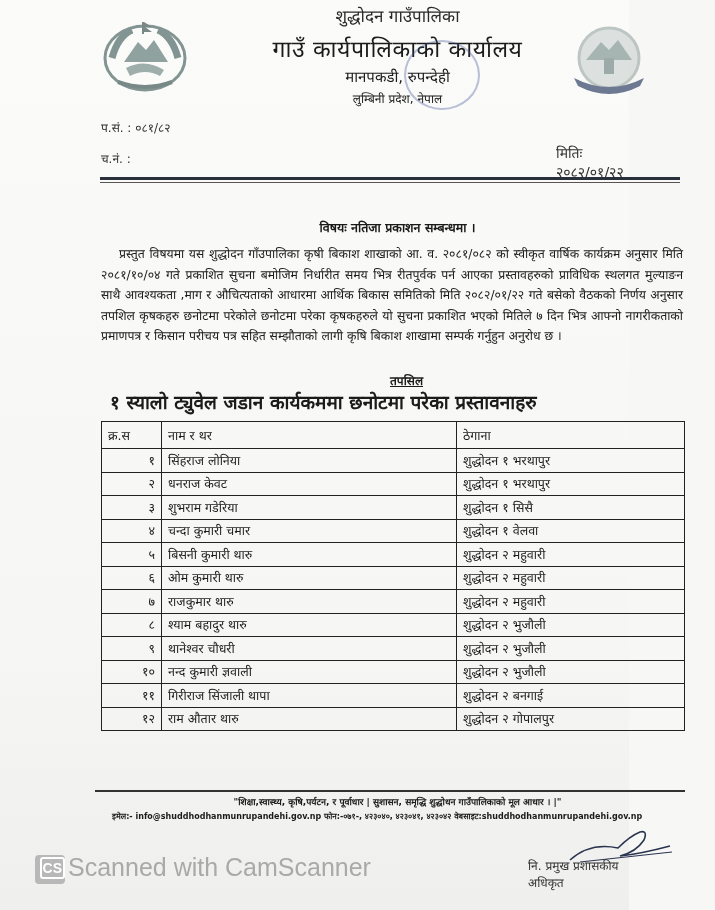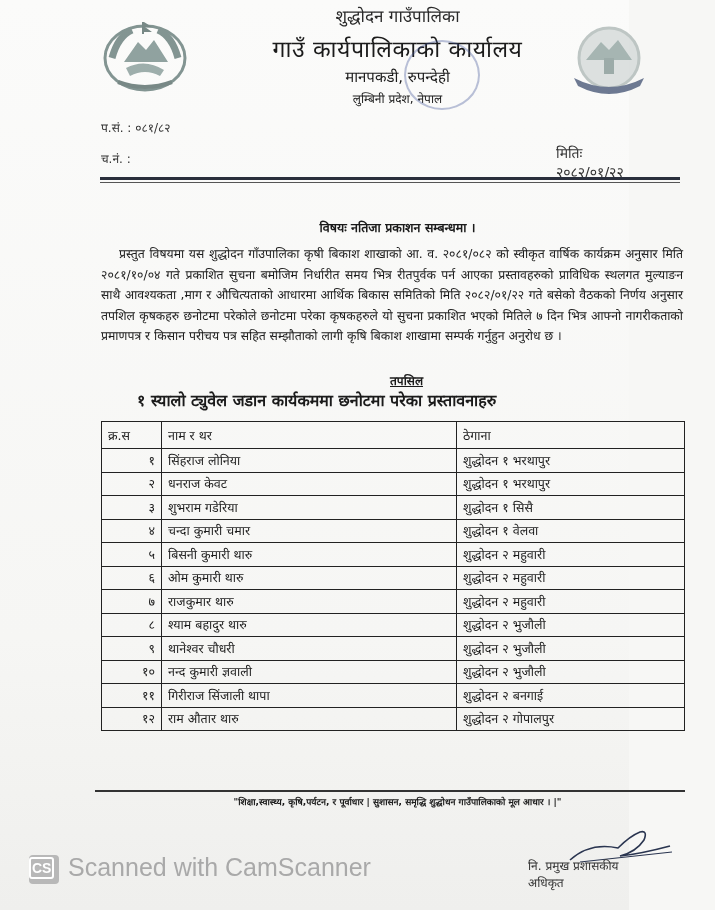--- a/index.html
+++ b/index.html
@@ -25,34 +25,34 @@
   .ref-ps { left:101px; top:119px;text-align:right; }
   .ref-cn { left:101px; top:150px; }
   .ref-date { left:540px; top:143px; font-size:14px;margin-left:16px; }
   .rule1 { position:absolute; left:100px; top:177px; width:580px; height:3px; background:#2a2f3c; }
   .rule2 { position:absolute; left:100px; top:182px; width:580px; height:1px; background:#555; }
 
   .subject { position:absolute; left:0; width:715px; top:219px; text-align:center; font-size:12.5px; font-weight:bold; left:40px; }
   .body-text { position:absolute; left:101px; top:244px; width:582px; font-size:12.3px; line-height:20.6px; text-align:justify; }
   .body-text .indent { display:inline-block; width:18px; }
   .tapasil { position:absolute; left:390px; top:372px; font-size:12px; font-weight:bold; text-decoration:underline; }
-  .section-title { position:absolute; left:110px; top:389px; font-size:16px; font-weight:bold;margin-left:27px; }
+  .section-title { position:absolute; left:110px; top:389px; font-size:19px; font-weight:bold; }
 
   table.result { position:absolute; left:101px; top:421px; width:584px; border-collapse:collapse; font-size:12.5px; }
   table.result td, table.result th { border:1.3px solid #222; height:20.5px; padding:1px 6px; font-weight:normal; text-align:left; }
   table.result th { height:24px; }
   table.result .c-sn { width:47px; text-align:right; }
   table.result th.c-sn { text-align:left; }
   table.result .c-name { width:282px; }
 
   .footer-rule { position:absolute; left:95px; top:790px; width:590px; height:1.5px; background:#333; }
   .motto { position:absolute; left:40px; width:715px; top:795px; text-align:center; font-size:9px; font-weight:bold; }
   .contact { position:absolute; left:112px; top:810px; font-size:8px; font-weight:bold; white-space:nowrap; }
 
-  .cs-logo { position:absolute; left:29px; top:855px; width:30px; height:29px; border-radius:4px; background:#b8b8b8; color:#fff; font:bold 16px "Liberation Sans", sans-serif; text-align:left; line-height:26px; }
+  .cs-logo { position:absolute; left:35px; top:855px; width:30px; height:29px; border-radius:4px; background:#b8b8b8; color:#fff; font:bold 16px "Liberation Sans", sans-serif; text-align:right; line-height:26px; }
   .cs-logo span { display:inline-block; border:2px solid #fff; border-radius:3px; line-height:18px; padding:0 1px; margin-top:2px; font-size:14px; }
   .cs-text { position:absolute; left:68px; top:853px; font:25px "Liberation Sans", sans-serif; color:#a9a9a9; }
   .signature-caption { position:absolute; left:528px; top:857px; font-size:12px; color:#333; }
   .signature { position:absolute; left:560px; top:826px; width:120px; height:50px; }
 </style>
 </head>
 <body>
 
 <div class="page">
 
@@ -166,20 +166,21 @@
         <tr>
           <td class="c-sn">१२</td>
           <td class="c-name">राम औतार थारु</td>
           <td>शुद्धोदन २ गोपालपुर</td>
         </tr>
       </tbody>
   </table>
 
   <div class="footer-rule"></div>
   <div class="motto">"शिक्षा,स्वास्थ्य, कृषि,पर्यटन, र पूर्वाधार | सुशासन, समृद्धि शुद्धोधन गाउँपालिकाको मूल आधार । |"</div>
+  <div class="contact">इमेल:- info@shuddhodhanmunrupandehi.gov.np फोन:-०७१-, ४२३०४०, ४२३०४१, ४२३०४२ वेबसाइट:shuddhodhanmunrupandehi.gov.np</div>
 
   <div class="cs-logo"><span>CS</span></div>
   <div class="cs-text">Scanned with CamScanner</div>
 
   <svg class="signature" viewBox="0 0 120 50">
     <path d="M10 34 Q30 16 58 22 Q70 10 80 6 Q88 4 84 14 Q76 26 60 30 Q80 28 110 20" stroke="#2a3550" stroke-width="1.6" fill="none"></path>
     <path d="M20 36 L112 26" stroke="#2a3550" stroke-width="1.2" fill="none"></path>
   </svg>
   <div class="signature-caption">नि. प्रमुख प्रशासकीय अधिकृत</div>
 </div>

